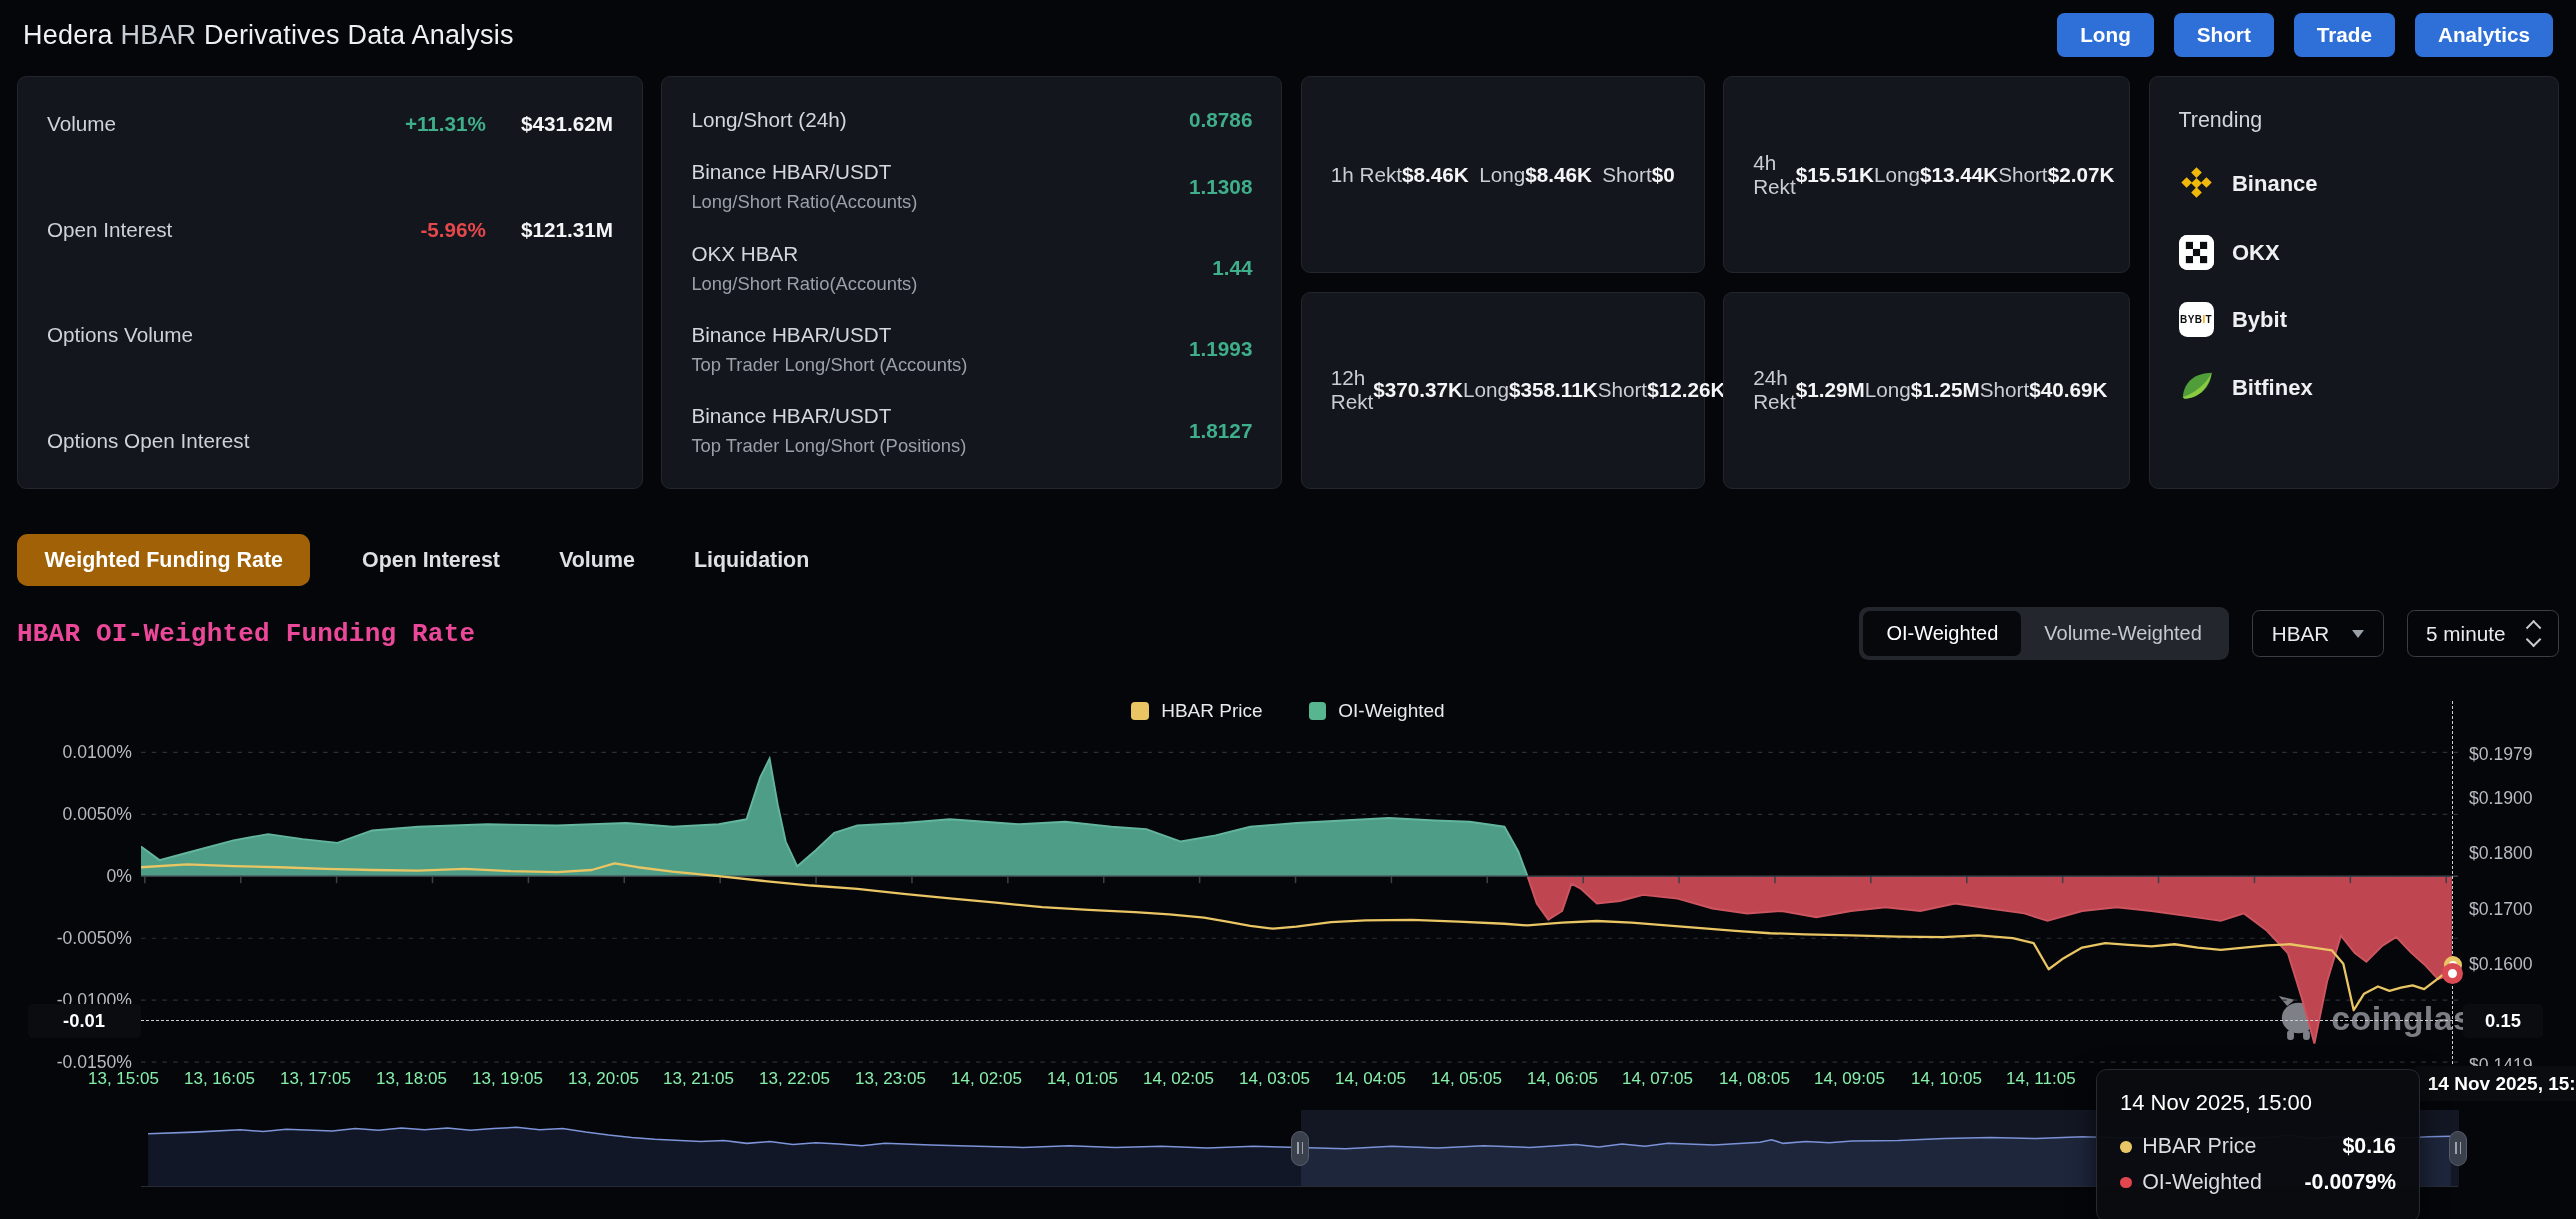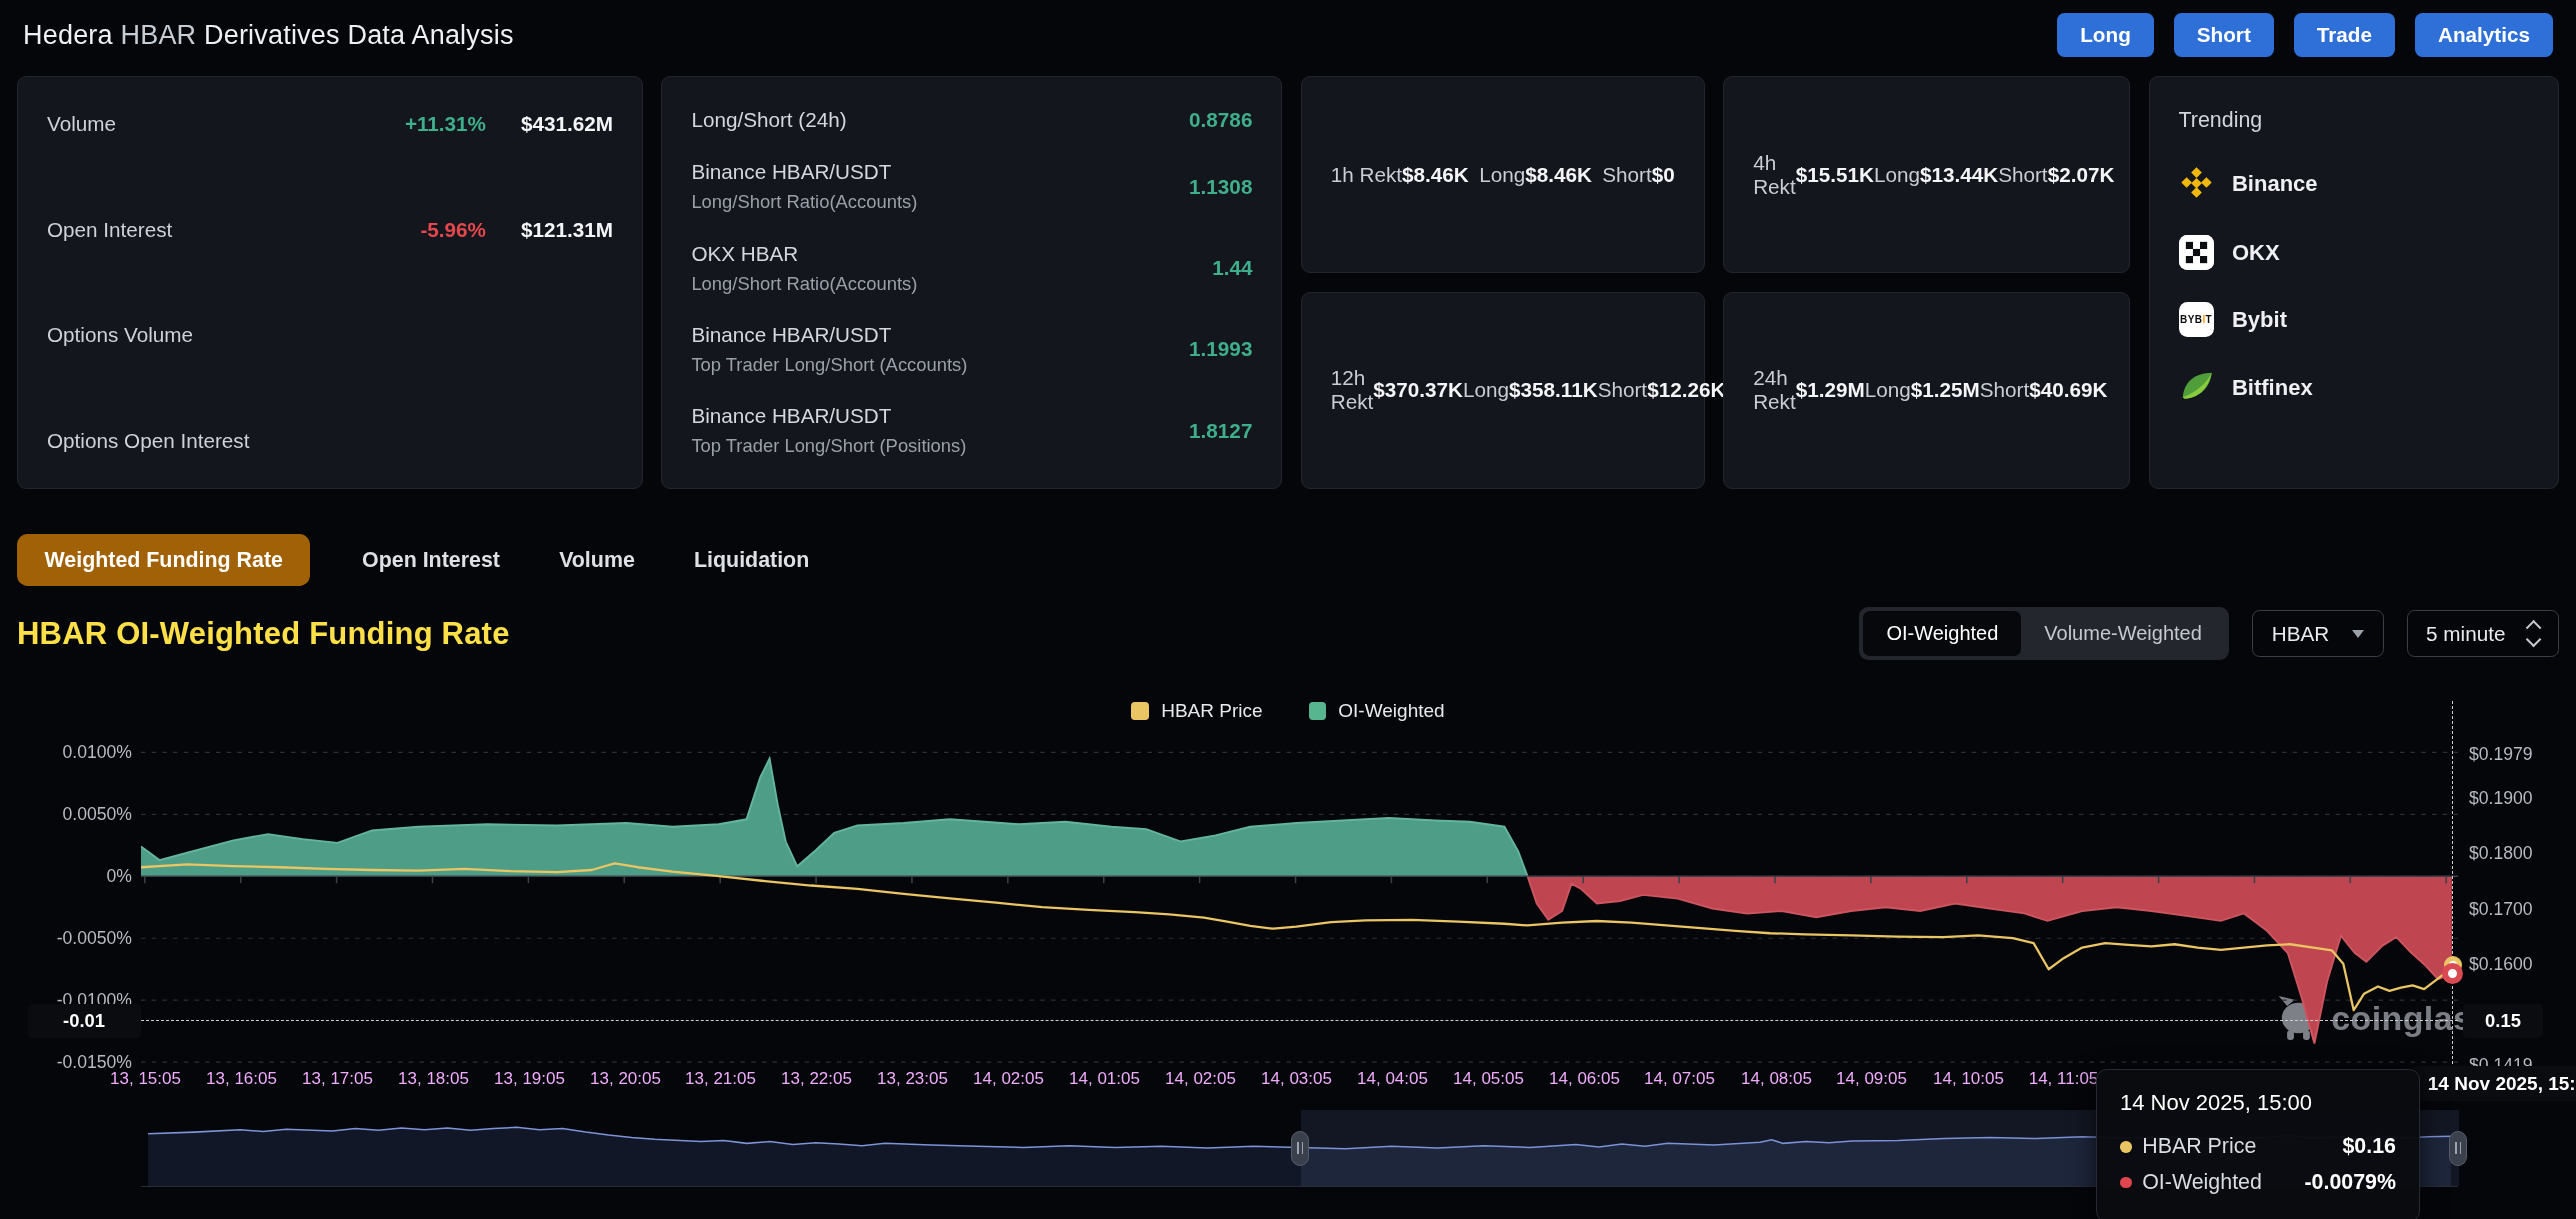--- a/index.html
+++ b/index.html
@@ -43,42 +43,42 @@
   .bybit-box{font-size:10px;font-weight:800;color:#0b0d10;letter-spacing:0.4px;}
   .bybit-box .i{color:#f7a600;}
   
   .tabs{position:absolute;top:534px;left:17px;height:52px;display:flex;align-items:center;gap:44px;}
   .tab{font-size:21.4px;font-weight:700;color:#dde0e5;cursor:pointer;padding:0 7.6px;}
   .tab.active{background:#a16207;color:#fff;border-radius:10.7px;height:52px;display:flex;
               align-items:center;padding:0 27.5px;}
   
   .chart-header{position:absolute;top:603px;left:17px;right:17px;height:61px;display:flex;
                 align-items:center;justify-content:space-between;}
-  .chart-title{font-size:31px;font-weight:800;color:#fde047;letter-spacing:0.2px;}
+  .chart-title{font-size:26px;font-weight:800;color:#ec4899;letter-spacing:0.2px;font-family:Liberation Mono, monospace;}
   .chart-controls{display:flex;align-items:center;gap:23px;}
   .seg{background:#23262d;border-radius:9.2px;padding:4.6px;display:flex;align-items:center;}
   .seg-opt{font-size:20px;color:#c4c9cf;padding:10.7px 23px;border-radius:6.9px;cursor:pointer;white-space:nowrap;}
   .seg-opt.active{background:#07080b;color:#fff;}
   .select-box{border:1.5px solid #3a3e47;border-radius:7.6px;padding:10.7px 18.4px;display:flex;
               align-items:center;gap:23px;font-size:20.7px;color:#e9ebee;cursor:pointer;}
   .caret-down{width:0;height:0;border-left:6.9px solid transparent;border-right:6.9px solid transparent;
               border-top:8.4px solid #9aa0a8;}
   .spinner{display:flex;flex-direction:column;gap:4.6px;align-items:center;}
   .chev{width:9.2px;height:9.2px;border-right:2.3px solid #c6cad0;border-bottom:2.3px solid #c6cad0;}
   .chev.up{transform:rotate(-135deg);margin-bottom:-2.3px;}
   .chev.down{transform:rotate(45deg);margin-top:-2.3px;}
   
   .chart-area{position:absolute;top:688px;left:0;width:2576px;height:531px;}
   .legend{position:absolute;top:12.2px;left:0;right:0;display:flex;justify-content:center;gap:46px;z-index:6;}
   .legend-item{display:flex;align-items:center;gap:12.2px;cursor:pointer;}
   .legend-swatch{width:17.6px;height:17.6px;border-radius:3.8px;}
   .legend-label{font-size:19px;color:#e7eaed;}
   .yl{position:absolute;left:0;width:132px;text-align:right;font-size:17.6px;color:#b6bbc2;line-height:23px;}
   .yr{position:absolute;left:2469px;width:107px;text-align:left;font-size:17.6px;color:#b6bbc2;line-height:23px;}
-  .xl{position:absolute;top:381px;width:115px;text-align:center;font-size:17px;color:#f0abfc;}
+  .xl{position:absolute;top:381px;width:115px;font-size:17px;color:#86efac;}
   #plot{position:absolute;left:141px;top:13px;width:2317px;height:362px;z-index:2;}
   .watermark{position:absolute;left:2275px;top:304px;display:flex;align-items:center;gap:9.2px;
              z-index:1;opacity:.95;}
   .watermark-text{font-size:34px;font-weight:700;color:#82868c;letter-spacing:0.4px;}
   .crosshair-v{position:absolute;left:2452px;top:13px;height:398px;width:0;
                border-left:1.5px dashed #ccd0d6;z-index:7;}
   .crosshair-h{position:absolute;left:141px;top:332px;width:2317px;height:0;
                border-top:1.5px dashed #ccd0d6;z-index:7;}
   .axis-badge{position:absolute;background:#0b0c10;color:#fff;font-size:18.4px;font-weight:600;
               border-radius:4.6px;text-align:center;z-index:8;}

